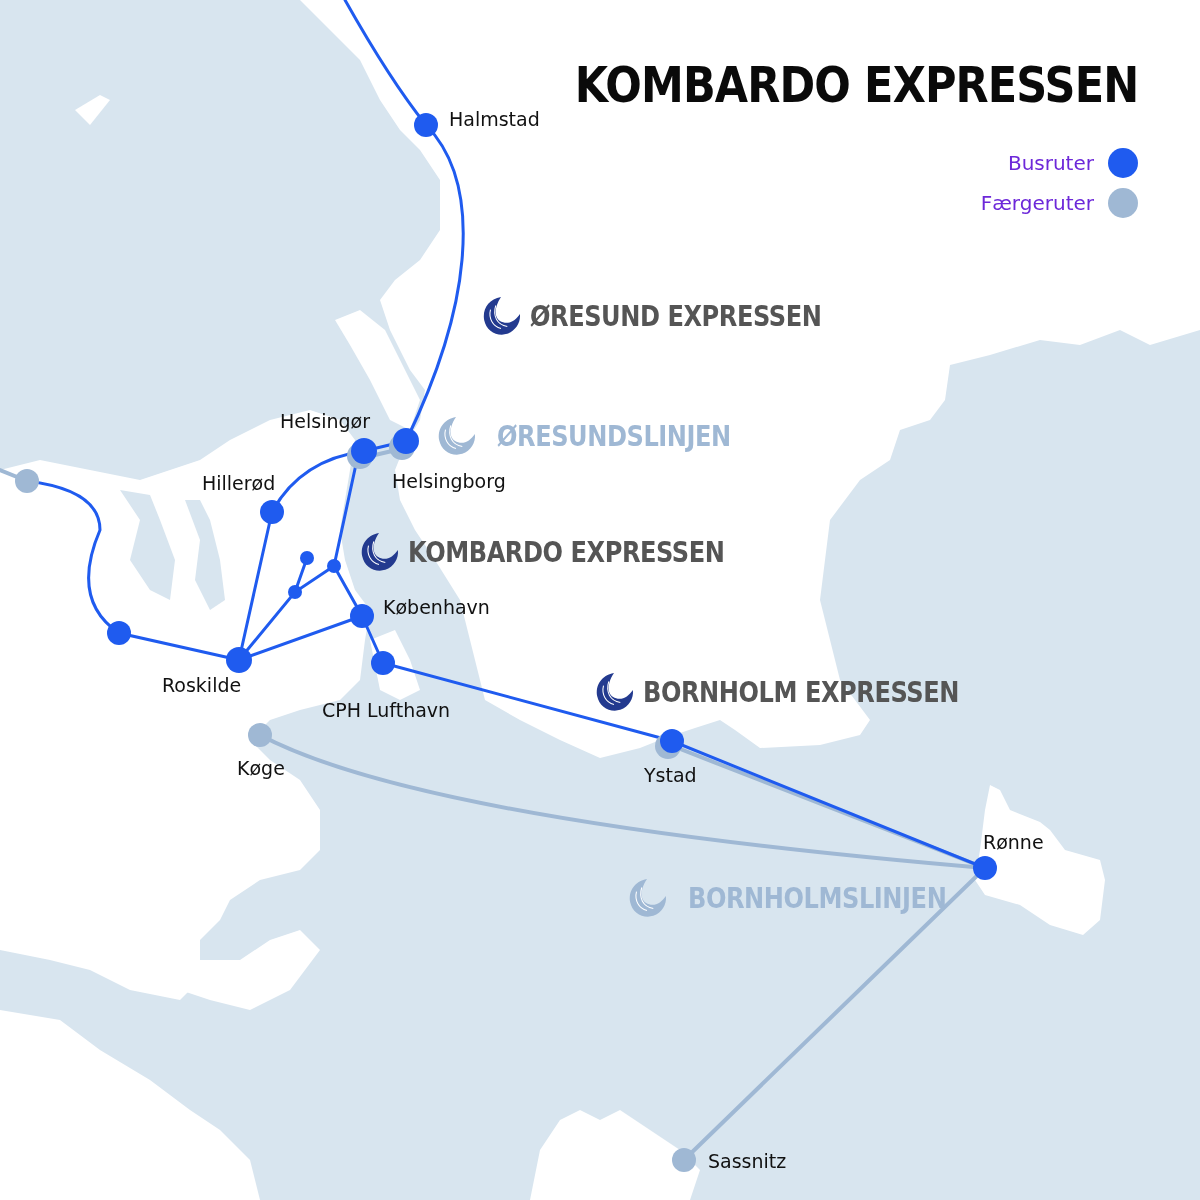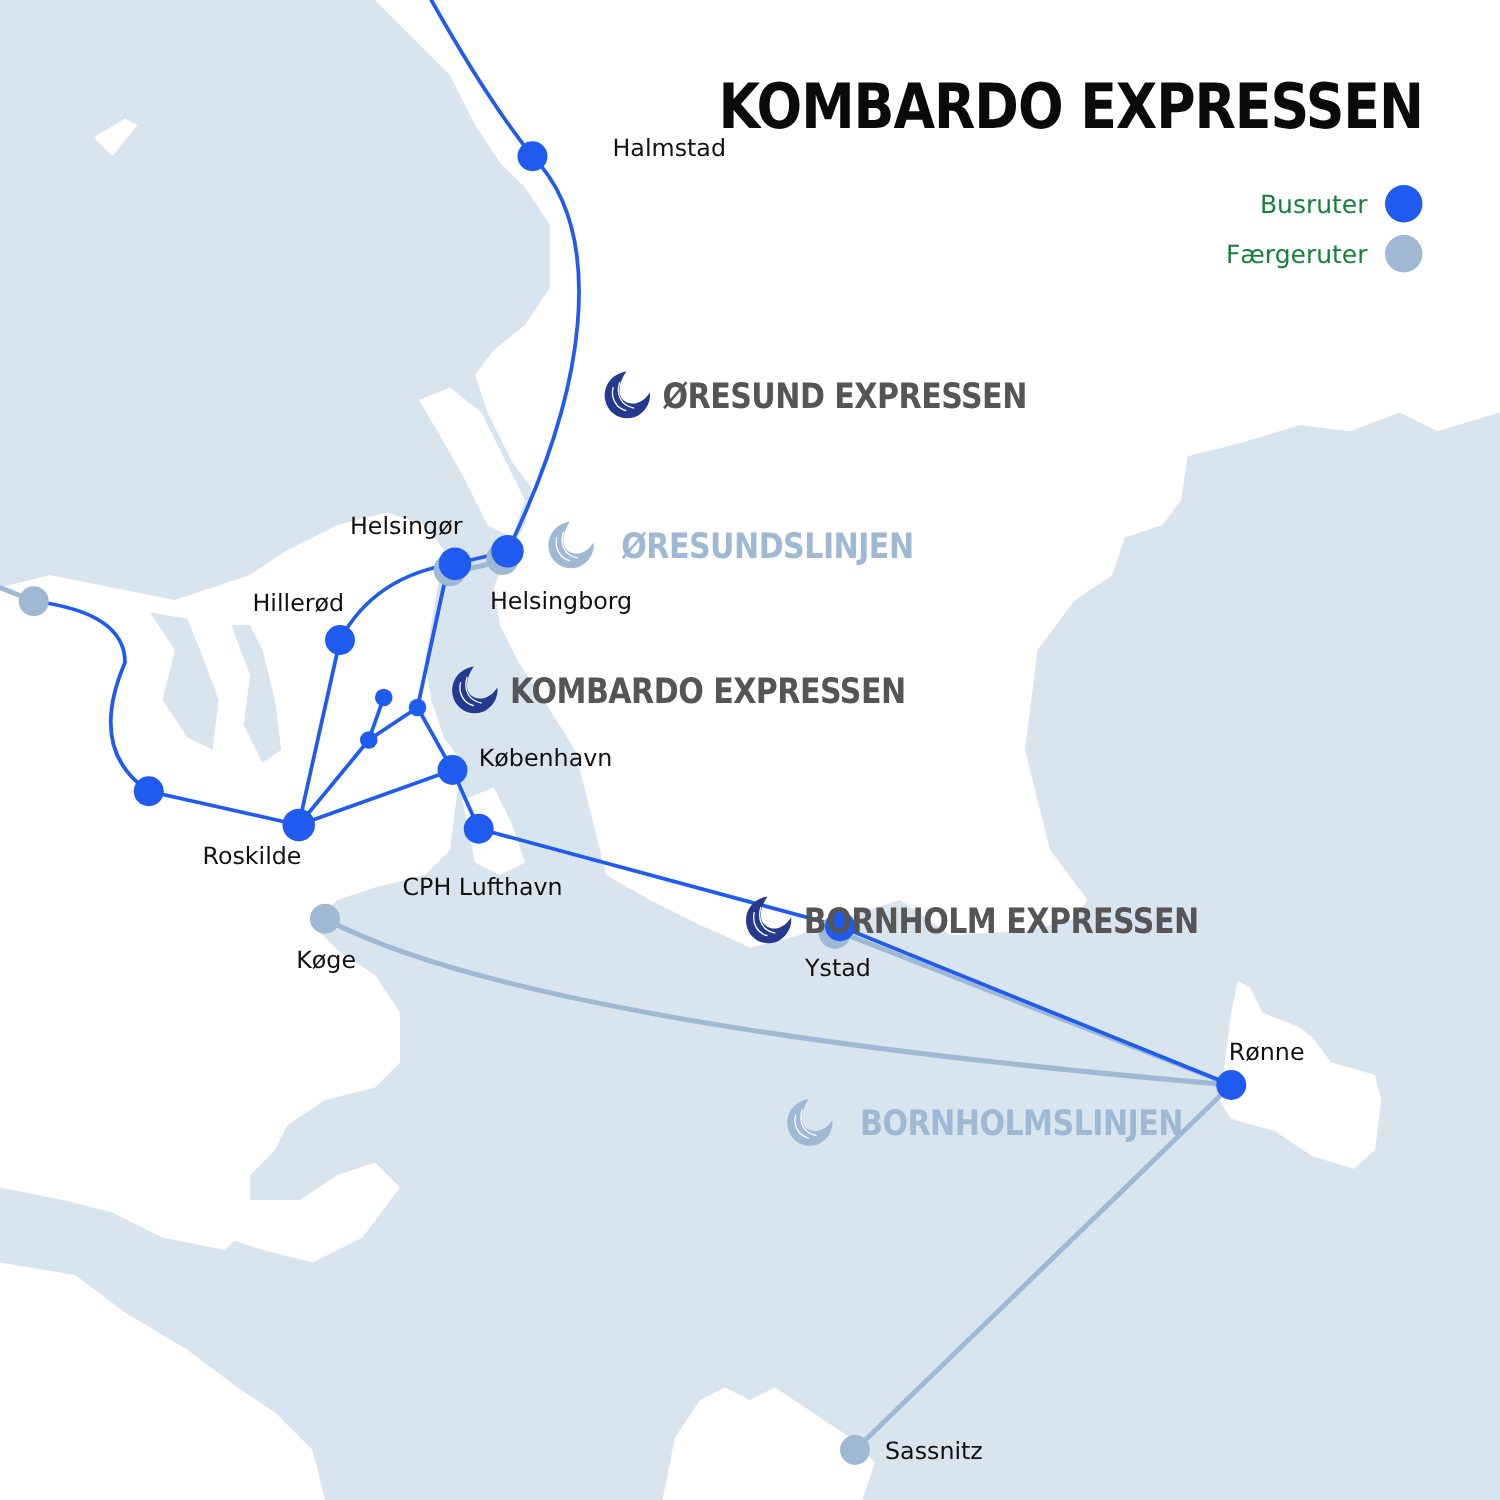--- a/index.html
+++ b/index.html
@@ -1,21 +1,21 @@
 <!DOCTYPE html>
 <html><head>
   <meta charset="utf-8">
   <style>
     html, body { margin: 0; padding: 0; background: #ffffff; }
     body { width: 1200px; height: 1200px; position: relative; overflow: hidden; font-family: "DejaVu Sans", sans-serif; }
     #map { position: absolute; left: 0; top: 0; width: 1200px; height: 1200px; }
     .title { position: absolute; right: 62px; top: 56px; font-family: "DejaVu Sans", sans-serif; font-weight: bold; font-size: 50px; letter-spacing: -1px; color: #0a0a0a; transform: scaleX(0.86); transform-origin: right center; white-space: nowrap; }
     .legend { position: absolute; right: 62px; top: 143px; }
     .legend-row { display: flex; align-items: center; justify-content: flex-end; height: 40px; }
-    .legend-label { font-size: 20px; color: #15803d; margin-right: 14px; }
+    .legend-label { font-size: 20px; color: #6d28d9; margin-right: 14px; }
     .legend-dot { width: 30px; height: 30px; border-radius: 50%; }
     .city { position: absolute; font-size: 19px; color: #111; white-space: nowrap; }
     .brand { position: absolute; display: flex; align-items: center; white-space: nowrap; }
     .brand-text { font-weight: bold; font-size: 28px; letter-spacing: -0.5px; transform: scaleX(0.86); transform-origin: left center; }
     .brand-icon { width: 42px; height: 42px; margin-right: 8px; flex: none; }
   </style>
 </head>
 <body>
 
 <svg id="map" viewBox="0 0 1200 1200" xmlns="http://www.w3.org/2000/svg">
@@ -130,39 +130,39 @@
 
 <div class="brand" style="left:358px; top:531px;">
   <svg class="brand-icon" viewBox="0 0 40 40">
     <path d="M20 2 C8 4 2 14 4 24 C6 34 16 40 26 37 C34 34 39 26 38 18 C34 24 28 28 22 26 C14 24 12 14 20 2 Z" fill="#233a8f"></path>
     <path d="M10 14 C8 22 12 30 20 32" stroke="#ffffff" stroke-width="1" fill="none"></path>
     <path d="M15 10 C12 20 16 28 26 30" stroke="#ffffff" stroke-width="1" fill="none"></path>
   </svg>
   <span class="brand-text" style="color:#555555">KOMBARDO EXPRESSEN</span>
 </div>
 
-<div class="brand" style="left:593px; top:671px;margin-top:44px;">
+<div class="brand" style="left:593px; top:671px;">
   <svg class="brand-icon" viewBox="0 0 40 40">
     <path d="M20 2 C8 4 2 14 4 24 C6 34 16 40 26 37 C34 34 39 26 38 18 C34 24 28 28 22 26 C14 24 12 14 20 2 Z" fill="#233a8f"></path>
     <path d="M10 14 C8 22 12 30 20 32" stroke="#ffffff" stroke-width="1" fill="none"></path>
     <path d="M15 10 C12 20 16 28 26 30" stroke="#ffffff" stroke-width="1" fill="none"></path>
   </svg>
   <span class="brand-text" style="color:#555555">BORNHOLM EXPRESSEN</span>
 </div>
 
 <div class="brand" style="left:626px; top:877px;gap:12px;">
   <svg class="brand-icon" viewBox="0 0 40 40">
     <path d="M20 2 C8 4 2 14 4 24 C6 34 16 40 26 37 C34 34 39 26 38 18 C34 24 28 28 22 26 C14 24 12 14 20 2 Z" fill="#9fb8d4"></path>
     <path d="M10 14 C8 22 12 30 20 32" stroke="#ffffff" stroke-width="1" fill="none"></path>
     <path d="M15 10 C12 20 16 28 26 30" stroke="#ffffff" stroke-width="1" fill="none"></path>
   </svg>
   <span class="brand-text" style="color:#9fb8d4">BORNHOLMSLINJEN</span>
 </div>
 
-<span class="city" style="left:449px; top:108px;margin-left:41px;">Halmstad</span>
+<span class="city" style="left:449px; top:108px;">Halmstad</span>
 <span class="city" style="left:280px; top:410px;">Helsingør</span>
 <span class="city" style="left:392px; top:470px;">Helsingborg</span>
 <span class="city" style="left:202px; top:472px;">Hillerød</span>
 <span class="city" style="left:383px; top:596px;">København</span>
 <span class="city" style="left:162px; top:674px;">Roskilde</span>
 <span class="city" style="left:322px; top:686px;margin-top:13px;">CPH Lufthavn</span>
 <span class="city" style="left:237px; top:757px;">Køge</span>
 <span class="city" style="left:644px; top:764px;">Ystad</span>
 <span class="city" style="left:983px; top:831px;">Rønne</span>
 <span class="city" style="left:708px; top:1150px;">Sassnitz</span>

